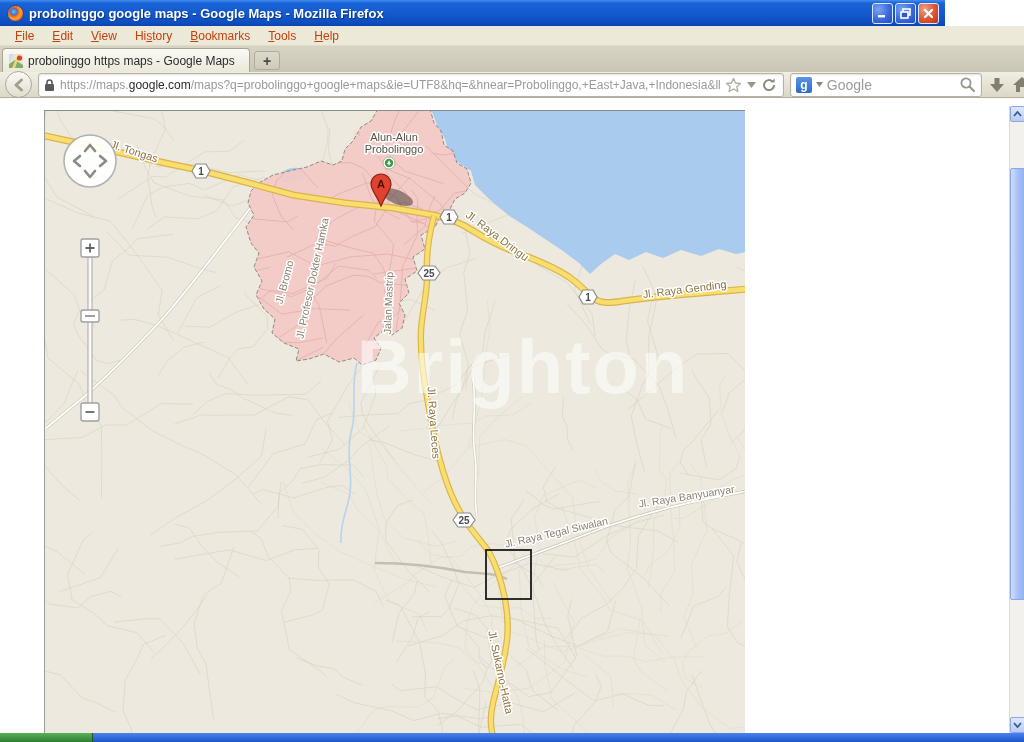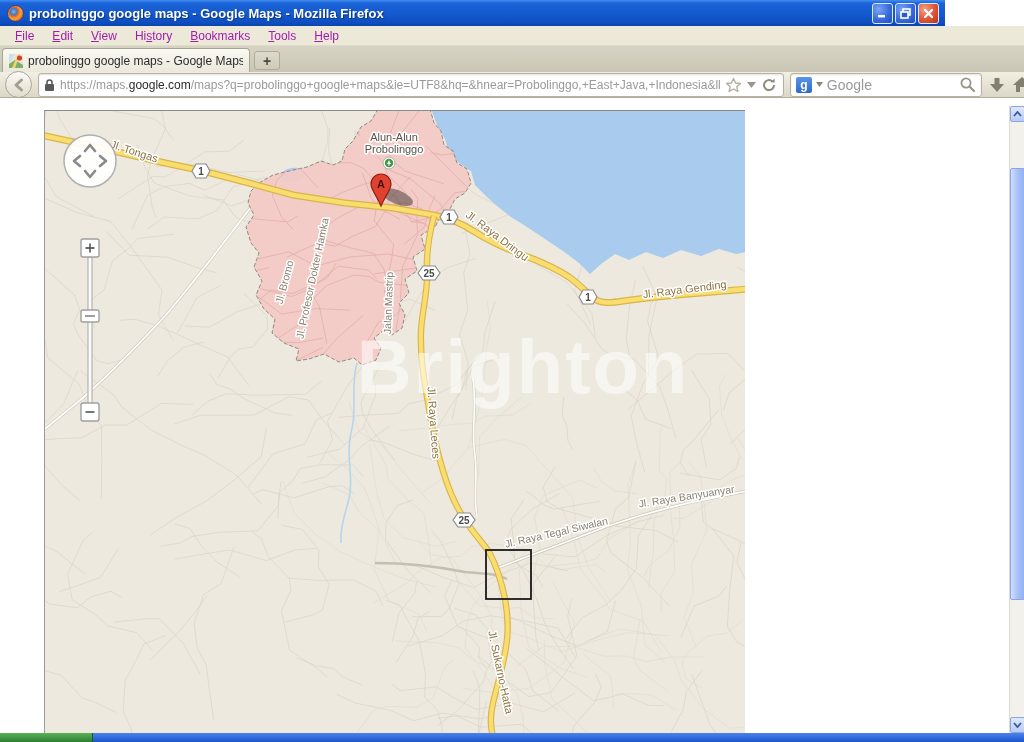--- a/index.html
+++ b/index.html
@@ -17,21 +17,21 @@
     white-space:nowrap;overflow:hidden;flex:1;}
   .winbtns{display:flex;gap:2px;margin-right:2px;}
   .winbtn{width:21px;height:21px;border-radius:3px;border:1px solid #dce8ff;display:flex;
     align-items:center;justify-content:center;
     background:radial-gradient(circle at 30% 28%,#7ba4f2 0%,#3a6ade 55%,#1e4cc0 100%);}
   .winbtn.close{background:radial-gradient(circle at 30% 28%,#f2a384 0%,#e0593a 50%,#bb3012 100%);}
 
   
   .menubar{position:absolute;left:0;top:26px;width:1024px;height:20px;background:#ece9d8;
     display:flex;align-items:center;padding-left:6px;border-bottom:1px solid #e0dcc8;}
-  .menu-item{font-size:12px;color:#a21caf;padding:2px 9px;cursor:default;}
+  .menu-item{font-size:12px;color:#c2410c;padding:2px 9px;cursor:default;}
 
   
   .tabbar{position:absolute;left:0;top:46px;width:1024px;height:26px;
     background:linear-gradient(180deg,#d8d4c5,#cac6b5);display:flex;align-items:flex-end;}
   .tab{width:248px;height:24px;margin-left:2px;border:1px solid #a8a493;border-bottom:none;
     border-radius:4px 4px 0 0;background:linear-gradient(180deg,#fafaf4,#ebe8da);
     display:flex;align-items:center;padding:0 6px;gap:5px;}
   .tab-title{font-size:12px;color:#2b2b2b;white-space:nowrap;overflow:hidden;flex:1;}
   .newtab-btn{width:26px;height:19px;margin:0 0 2px 4px;border:1px solid #b1ac9a;border-radius:3px;
     background:linear-gradient(180deg,#dedacb,#cfcbba);color:#4a4a44;font-size:14px;font-weight:bold;
@@ -118,21 +118,21 @@
 
   <div class="tabbar">
     <div class="tab">
       <svg width="14" height="14">
         <rect width="14" height="14" fill="#e9e4d6"></rect>
         <path d="M0,10 L6,6 L14,11 L14,14 L0,14 Z" fill="#7cb06a"></path>
         <path d="M0,0 L5,0 L2,6 L0,8 Z" fill="#c8dff2"></path>
         <path d="M3,14 L9,0 L11,0 L6,14 Z" fill="#f4d571"></path>
         <circle cx="10.5" cy="4" r="2.6" fill="#d6412f"></circle>
       </svg>
-      <span class="tab-title">probolinggo google maps - Google Maps</span>
+      <span class="tab-title">probolinggo https maps - Google Maps</span>
     </div>
     <div class="newtab-btn">+</div>
   </div>
 
   <div class="navbar">
     <div class="back-btn">
       <svg width="16" height="16">
         <path d="M10.5,3 L5,8 L10.5,13" stroke="#a39e8f" stroke-width="3" fill="none" stroke-linecap="round" stroke-linejoin="round"></path>
       </svg>
     </div>

